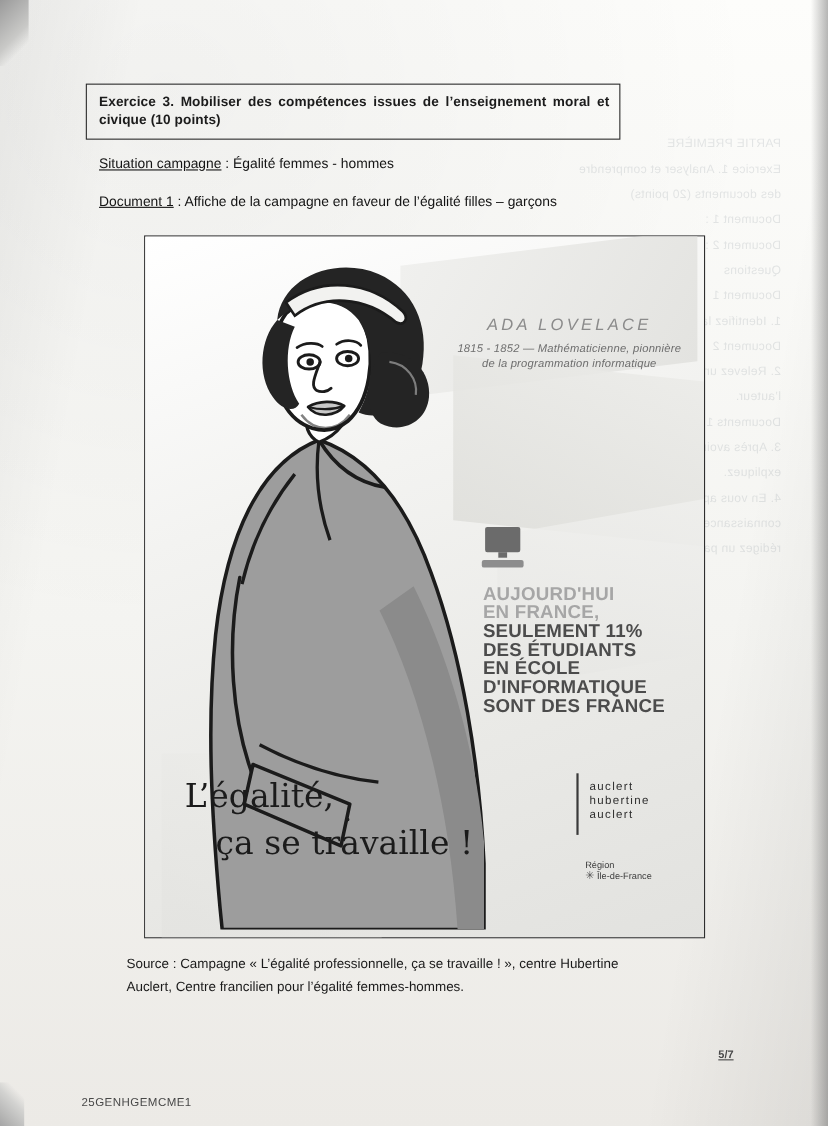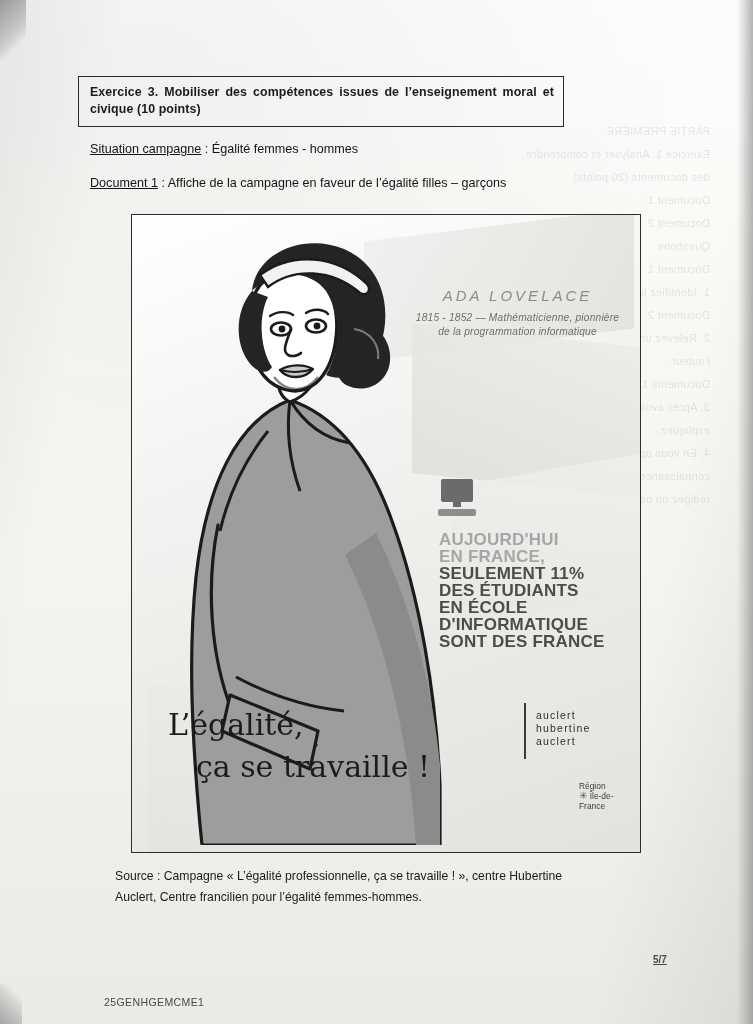--- a/index.html
+++ b/index.html
@@ -163,36 +163,36 @@
   #logo-block { position: absolute; left: 392px; top: 480px; width: 100px; }
   #logo-rule {
     position: absolute; left: 0; top: 8px; width: 1.5px; height: 56px; background: #3a3a3a;
   }
   #logo-text {
     position: absolute; left: 12px; top: 14px;
     font-size: 10.5px; line-height: 13px; color: #2f2f2f; letter-spacing: 1.2px;
   }
   #logo-region {
     position: absolute; left: 8px; top: 86px;
-    font-size: 8.4px; color: #3b3b3b; line-height: 10px; margin-left: 47px;
+    font-size: 8.4px; color: #3b3b3b; line-height: 10px;
   }
   #logo-region .star { color: #5a5a5a; font-size: 10px; }
 
   
   #portrait { position: absolute; left: 8px; top: 10px; width: 330px; height: 620px; }
 
   
   #source-caption {
     position: absolute; left: 115px; top: 866px; width: 570px;
     font-size: 12.2px; line-height: 21px; color: #1a1a1a;
   }
 
   
   #footer-code {
-    position: absolute; left: 104px; top: 996px;
+    position: absolute; left: 74px; top: 996px;
     font-size: 10.5px; color: #484848; letter-spacing: .4px;
   }
   #footer-page {
     position: absolute; left: 653px; top: 954px;
     font-size: 10px; color: #484848; font-weight: bold; text-decoration: underline;
   }
 </style>
 </head>
 <body>
 

